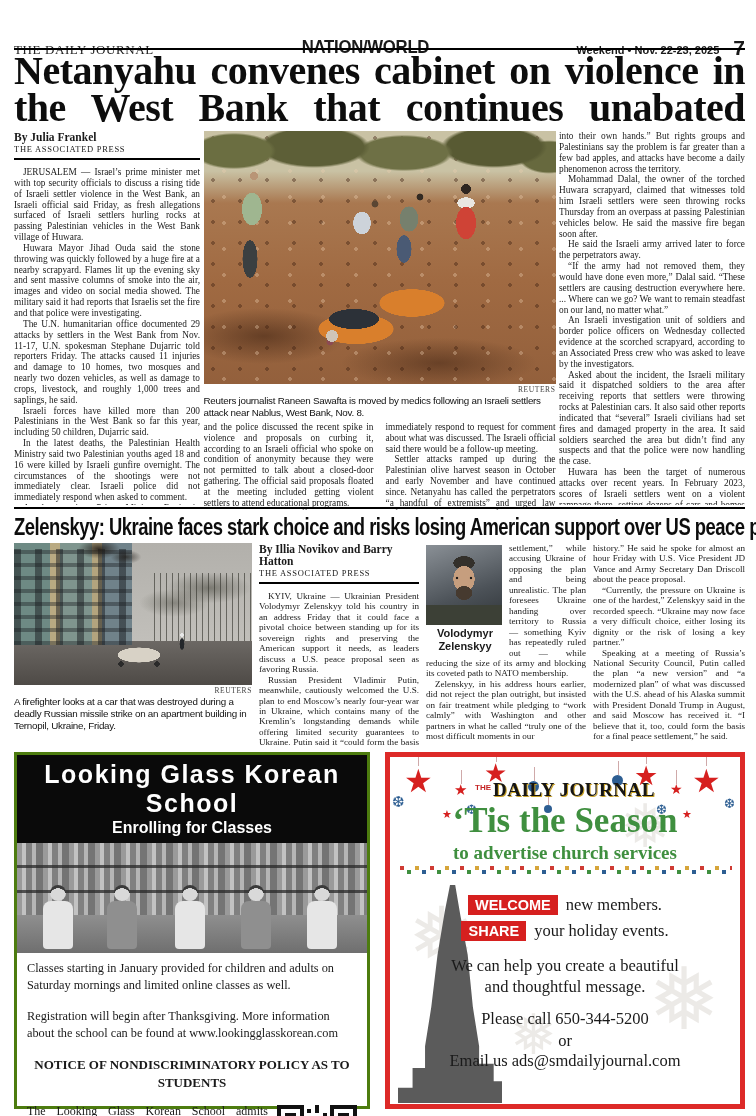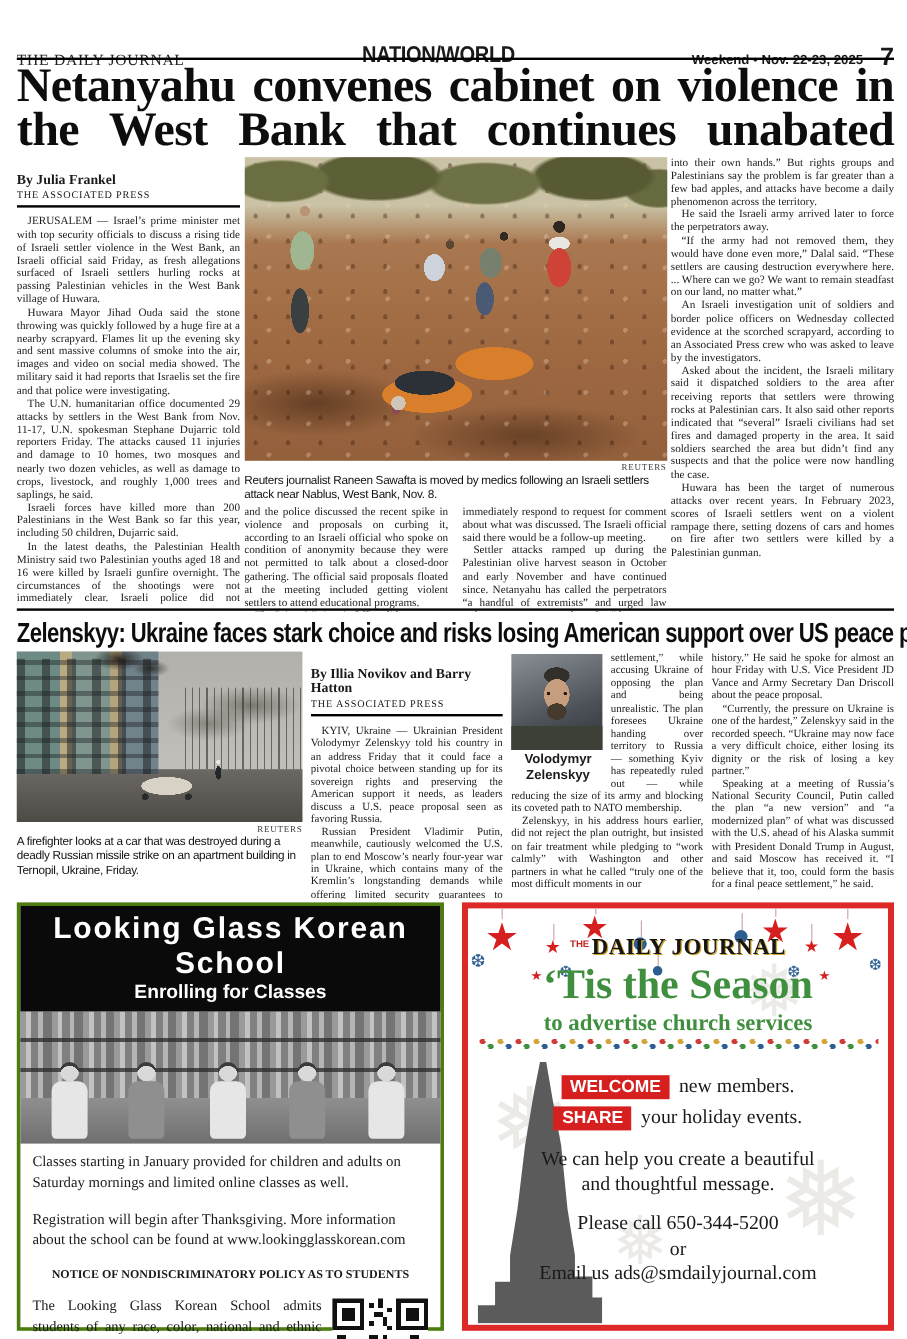--- a/index.html
+++ b/index.html
@@ -16,21 +16,21 @@
   .hdr-rule { position:absolute; top:48px; left:14px; width:731px; height:2px; background:#000; }
 
   
   .headline1 { position:absolute; top:52px; left:14px; width:731px; font-size:40px; line-height:37px;
                font-weight:bold; letter-spacing:-.5px; text-align:justify; text-align-last:justify; -moz-text-align-last:justify; color:#0d0d0d; }
 
   
   .article1 { position:absolute; top:131px; left:14px; width:731px; height:374px; display:flex; justify-content:space-between; }
   .a1col { width:186px; height:374px; overflow:hidden; }
   .a1mid { width:352px; }
-  .byline { font-size:11.5px; font-weight:bold;margin-top:13px; }
+  .byline { font-size:11.5px; font-weight:bold; }
   .agency { font-size:8.5px; letter-spacing:.7px; margin-top:1px; }
   .byline-rule { height:2px; background:#000; margin:4px 0 7px; }
   .body-text p { margin:0; font-size:9.3px; line-height:10.85px; text-align:justify; text-indent:9px; }
   .cont p:first-child { text-indent:0; }
   .a2 .body-text p { font-size:9.1px; line-height:10.45px; }
   .credit { font-size:7.5px; letter-spacing:.6px; text-align:right; color:#444; margin-top:1px; }
   .caption { font-family:"Liberation Sans",sans-serif; font-size:9.8px; line-height:11.9px; letter-spacing:-.25px; color:#111; margin-top:1px; }
   .a1sub { display:flex; justify-content:space-between; margin-top:3px; height:88px; overflow:hidden; }
   .a1sub .subcol { width:170px; }
 
@@ -117,21 +117,21 @@
       repeating-linear-gradient(90deg, #9a9a9a 0 5px, #c2c2c2 5px 9px, #808080 9px 15px, #b5b5b5 15px 19px, #747474 19px 26px) 0 0/356px 72px no-repeat,
       linear-gradient(180deg, #8f8f8f 0 72px, #6f6f6f 100%);
   }
   .kid { position:absolute; bottom:2px; width:34px; height:66px; }
   .kid::before { content:""; position:absolute; top:0; left:9px; width:16px; height:16px; border-radius:50%;
                  background:radial-gradient(circle at 50% 72%, #d9d9d9 58%, #3a3a3a 60%); }
   .kid::after { content:""; position:absolute; top:16px; left:2px; width:30px; height:48px; border-radius:8px 8px 4px 4px; background:#e6e6e6; }
   .kid.dark::after { background:#8f8f8f; }
   .ad-left-body { padding:7px 10px 0; font-size:12.3px; line-height:1.42; }
   .ad-left-body p { margin:0 0 13px; }
-  .notice-title { text-align:center; font-weight:bold; font-size:10px; margin:2px 0 10px; }
+  .notice-title { text-align:center; font-weight:bold; font-size:13px; margin:2px 0 10px; }
   .qr { float:right; width:80px; height:80px; margin:2px 0 4px 9px; }
 
   
   .ad-right { position:absolute; top:752px; left:385px; width:360px; height:357px; background:#fff;
               border:5px solid #dd2a28; box-sizing:border-box; overflow:hidden; font-family:"Liberation Serif",serif; }
   .wm { position:absolute; color:#eceae7; z-index:0; line-height:1; }
   .orn { position:absolute; z-index:1; line-height:1; }
   .hang::before { content:""; position:absolute; left:50%; bottom:96%; width:1px; height:14px; background:#cfa9a9; }
   .star { color:#d6201f; }
   .flake { color:#2d5e92; }
@@ -201,20 +201,21 @@
           </div>
         <div class="subcol body-text cont">
             <p>immediately respond to request for comment about what was discussed. The Israeli official said there would be a follow-up meeting.</p>
             <p>Settler attacks ramped up during the Palestinian olive harvest season in October and early November and have continued since. Netanyahu has called the perpetrators “a handful of extremists” and urged law enforcement to pursue them for “the attempt to take the law</p>
           </div>
       </div>
     </div>
 
     <div class="a1col body-text cont">
         <p>into their own hands.” But rights groups and Palestinians say the problem is far greater than a few bad apples, and attacks have become a daily phenomenon across the territory.</p>
+        <p>Mohammad Dalal, the owner of the torched Huwara scrapyard, claimed that witnesses told him Israeli settlers were seen throwing rocks Thursday from an overpass at passing Palestinian vehicles below. He said the massive fire began soon after.</p>
         <p>He said the Israeli army arrived later to force the perpetrators away.</p>
         <p>“If the army had not removed them, they would have done even more,” Dalal said. “These settlers are causing destruction everywhere here. ... Where can we go? We want to remain steadfast on our land, no matter what.”</p>
         <p>An Israeli investigation unit of soldiers and border police officers on Wednesday collected evidence at the scorched scrapyard, according to an Associated Press crew who was asked to leave by the investigators.</p>
         <p>Asked about the incident, the Israeli military said it dispatched soldiers to the area after receiving reports that settlers were throwing rocks at Palestinian cars. It also said other reports indicated that “several” Israeli civilians had set fires and damaged property in the area. It said soldiers searched the area but didn’t find any suspects and that the police were now handling the case.</p>
         <p>Huwara has been the target of numerous attacks over recent years. In February 2023, scores of Israeli settlers went on a violent rampage there, setting dozens of cars and homes on fire after two settlers were killed by a Palestinian gunman.</p>
       </div>
   </div>
 
   <div class="divider"></div>
   <div class="headline2">Zelenskyy: Ukraine faces stark choice and risks losing American support over US peace plan</div>

